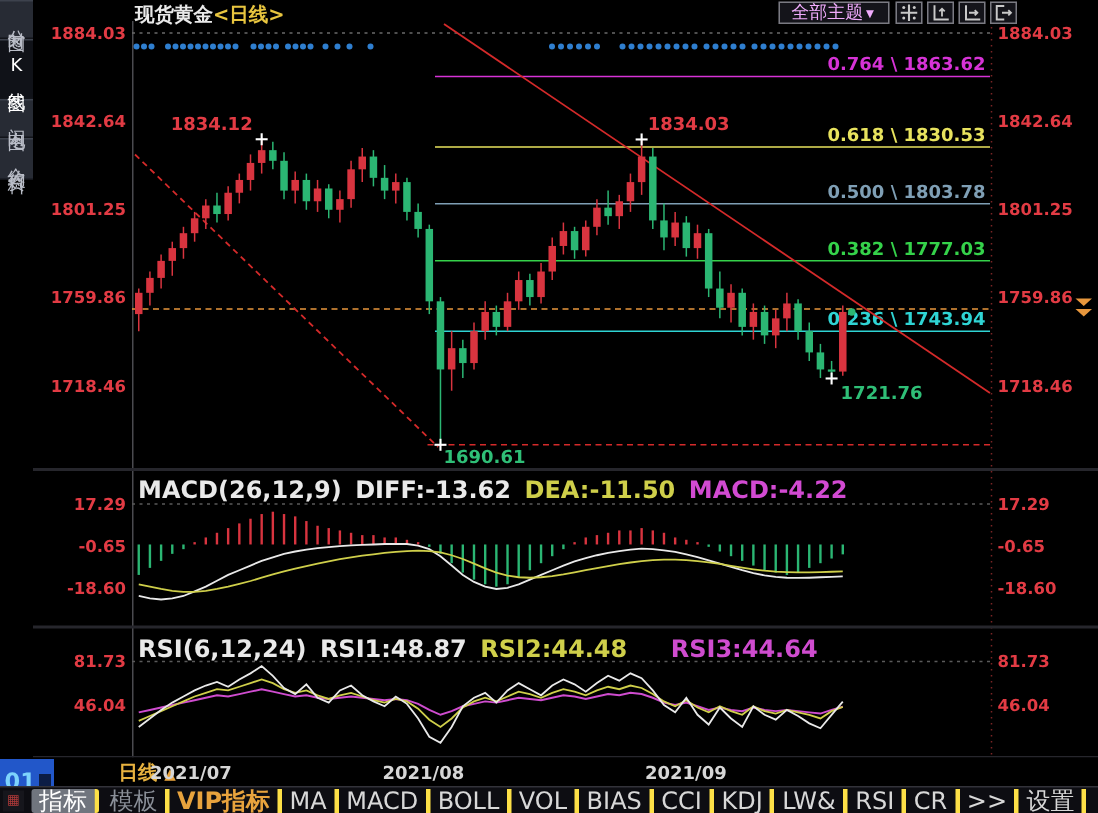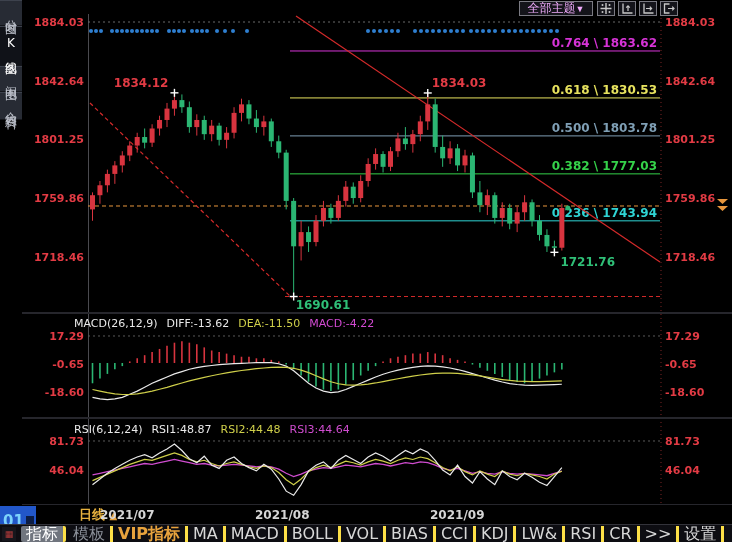--- a/index.html
+++ b/index.html
@@ -14,21 +14,21 @@
   .side-item.active{background:#101218;color:#ffffff;}
   
   #title{left:90px;top:1px;font-size:13px;font-weight:bold;}
   #title .sym{color:#e9e9e9;}
   #title .per{color:#e8c53f;}
   #theme-btn{left:519px;top:1px;width:74px;height:15px;background:#14141a;border:1px solid #7a7a82;
      color:#f0abfc;font-size:12px;line-height:13px;text-align:center;cursor:pointer;padding:0;}
   .tbtn{width:18px;height:15px;background:#14141a;border:1px solid #7a7a82;padding:0;cursor:pointer;}
   .tbtn svg{display:block;margin:0 auto;}
   
-  .pane-header{left:74px;font-size:11px;font-weight:normal;white-space:nowrap;}
+  .pane-header{left:92px;font-size:16px;font-weight:bold;white-space:nowrap;}
   .pane-header span{margin-right:9px;}
   
   #daterow{left:0;top:505px;width:732px;height:19px;background:#000;}
   #badge01{left:0;top:1px;height:17px;background:#2257c9;color:#7dd3fc;font-size:15px;font-weight:bold;
       padding:6px 2px 0 3px;cursor:pointer;}
   #badge01 .bicon{display:inline-block;width:8px;height:11px;background:#0c1d45;vertical-align:-1px;margin-left:2px;}
   #period-pill{left:34px;top:1px;color:#e8b23f;font-size:13px;font-weight:bold;cursor:pointer;margin-left:45px;}
   #period-pill .arrow{color:#e8a33d;font-size:10px;}
   .xtick{top:3px;color:#d6d6d6;font-size:12px;font-weight:bold;}
   
@@ -359,20 +359,23 @@
       <text x="665" y="474" fill="#e23b44" font-size="11" font-weight="bold" text-anchor="start">46.04</text>
     </svg>
 
   <div id="sidebar" class="abs">
       <div class="side-item">分时图</div>
       <div class="side-item active">K线图</div>
       <div class="side-item">闪电图</div>
       <div class="side-item">合约资料</div>
     </div>
 
+  <div id="title" class="abs">
+    <span class="sym">现货黄金</span><span class="per">&lt;日线&gt;</span>
+  </div>
   <button id="theme-btn" class="abs"><span>全部主题</span><span style="font-size:9px">▼</span></button>
   <div class="abs" style="left:597px;top:1px;display:flex;gap:3px;">
     <button class="tbtn">
       <svg width="14" height="13" viewBox="0 0 14 13">
           <path d="M7 1 V12 M1.5 6.5 H12.5" stroke="#c8c8c8" stroke-width="1.4" fill="none"></path>
           <circle cx="3.5" cy="3" r="1" fill="#c8c8c8"></circle>
           <circle cx="10.5" cy="3" r="1" fill="#c8c8c8"></circle>
           <circle cx="3.5" cy="10" r="1" fill="#c8c8c8"></circle>
           <circle cx="10.5" cy="10" r="1" fill="#c8c8c8"></circle>
         </svg>
@@ -391,21 +394,21 @@
     </button>
     <button class="tbtn">
       <svg width="14" height="13" viewBox="0 0 14 13">
           <path d="M7.5 2 H2.5 V11 H7.5" stroke="#c8c8c8" stroke-width="1.3" fill="none"></path>
           <path d="M6 6.5 H12 M10.2 4.7 L12 6.5 L10.2 8.3" stroke="#c8c8c8" stroke-width="1.2" fill="none"></path>
         </svg>
     </button>
   </div>
 
   <div id="macd-header" class="abs pane-header" style="top:317px"><span style="color: rgb(233, 233, 233);">MACD(26,12,9)</span><span style="color: rgb(233, 233, 233);">DIFF:-13.62</span><span style="color: rgb(207, 207, 74);">DEA:-11.50</span><span style="color: rgb(210, 74, 210);">MACD:-4.22</span></div>
-  <div id="rsi-header" class="abs pane-header" style="top:423px"><span style="color: rgb(233, 233, 233);">RSI(6,12,24)</span><span style="color: rgb(233, 233, 233); text-align: right;">RSI1:48.87</span><span style="color: rgb(207, 207, 74);">RSI2:44.48</span><span style="color: rgb(207, 76, 207);">RSI3:44.64</span></div>
+  <div id="rsi-header" class="abs pane-header" style="top:423px"><span style="color: rgb(233, 233, 233);">RSI(6,12,24)</span><span style="color: rgb(233, 233, 233); text-align: right;">RSI1:48.87</span><span style="color: rgb(207, 207, 74);">RSI2:44.48</span><span style="color: rgb(207, 76, 207); margin-left: 20px;">RSI3:44.64</span></div>
 
   <div id="daterow" class="abs">
     <div id="badge01" class="abs"><span>01</span><span class="bicon"></span></div>
     <div id="period-pill" class="abs"><span>日线</span>
       <span class="arrow">▲</span></div>
   <div class="abs xtick" style="left: 100px;">2021/07</div>
       <div class="abs xtick" style="left: 255px;">2021/08</div>
       <div class="abs xtick" style="left: 430px;">2021/09</div>
     </div>
 

